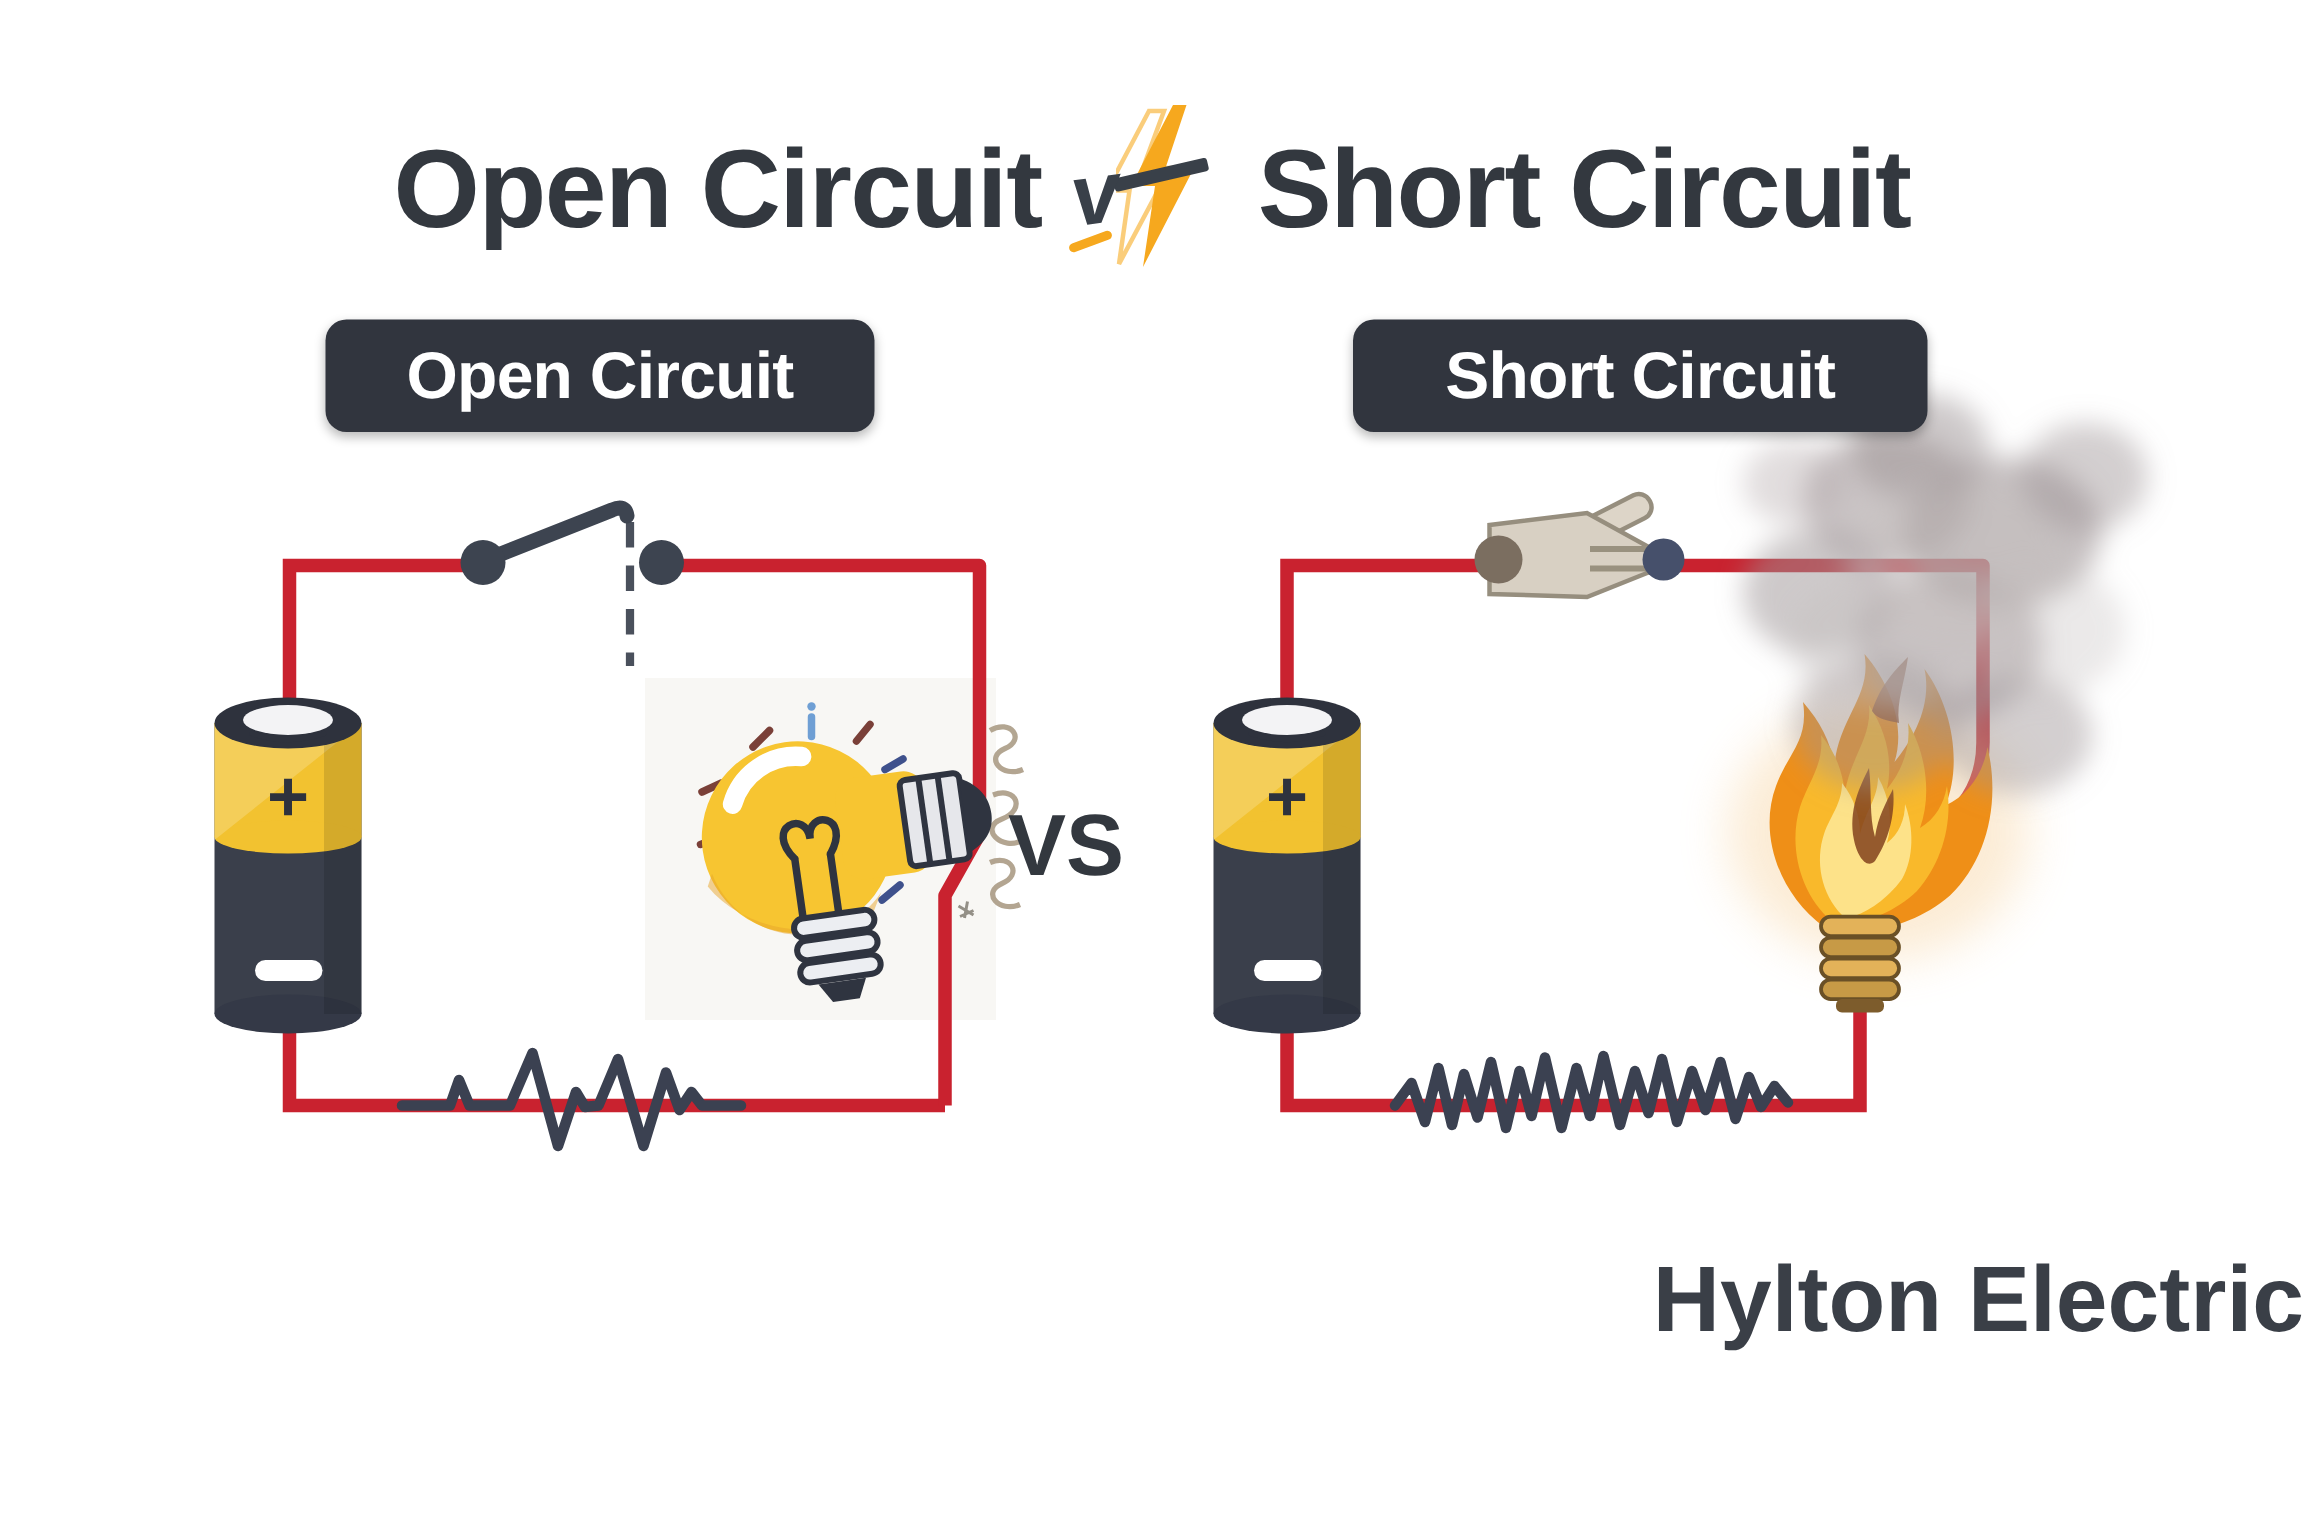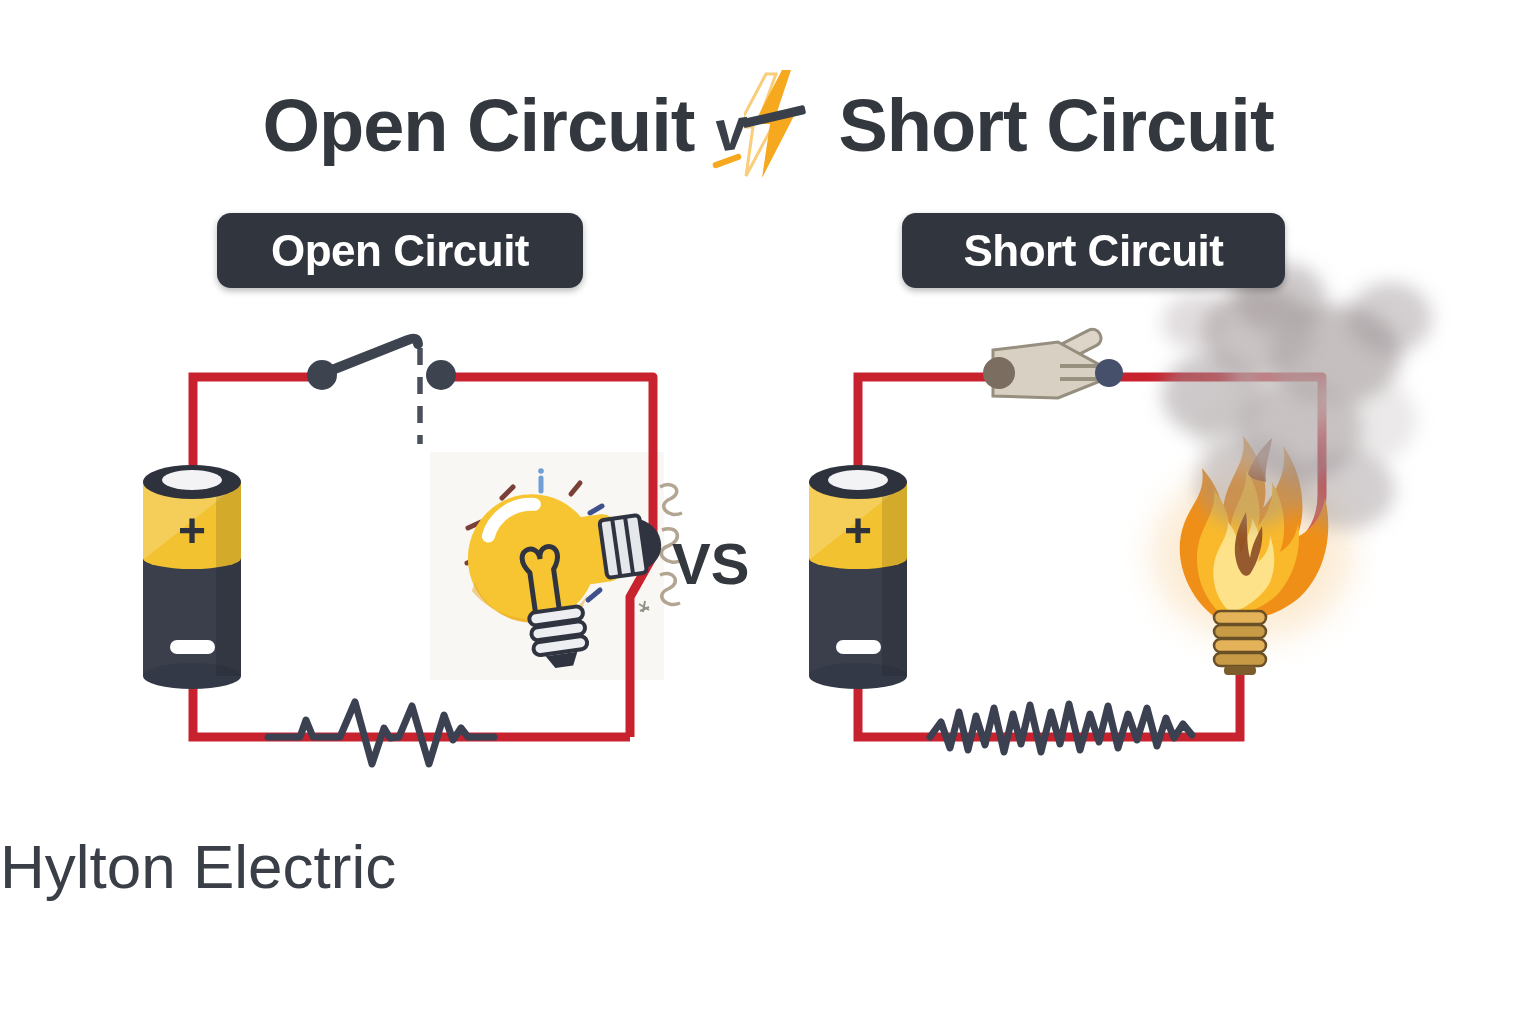--- a/index.html
+++ b/index.html
@@ -16,22 +16,22 @@
               transform:rotate(-13deg);border-radius:2px;}
   .bolt-underdash{position:absolute;left:-8px;top:92px;width:30px;height:6px;background:#f6a81e;
               transform:rotate(-20deg);border-radius:3px;}
   .chip{position:absolute;top:213px;height:75px;background:#31353e;border-radius:14px;color:#ffffff;
         display:flex;align-items:center;justify-content:center;font-size:44px;font-weight:bold;
         box-shadow:0 3px 7px rgba(0,0,0,0.28);letter-spacing:-0.5px;}
   .chip-open{left:217px;width:366px;}
   .chip-short{left:902px;width:383px;}
   .vs-label{position:absolute;left:672px;top:530px;width:112px;
             font-size:58px;font-weight:bold;color:#33383f;}
-  .brand{position:absolute;left:0;top:831px;width:1536px;text-align:left;
-         font-size:62px;font-weight:normal;color:#3a3f47;}
+  .brand{position:absolute;left:0;top:831px;width:1536px;text-align:right;
+         font-size:62px;font-weight:bold;color:#3a3f47;}
   svg.scene{position:absolute;left:0;top:0;}
 </style>
 </head>
 <body>
 
 <div class="canvas">
 
   <div class="title-row">
     <span class="title-text">Open Circuit</span>
     <span class="bolt-wrap">

